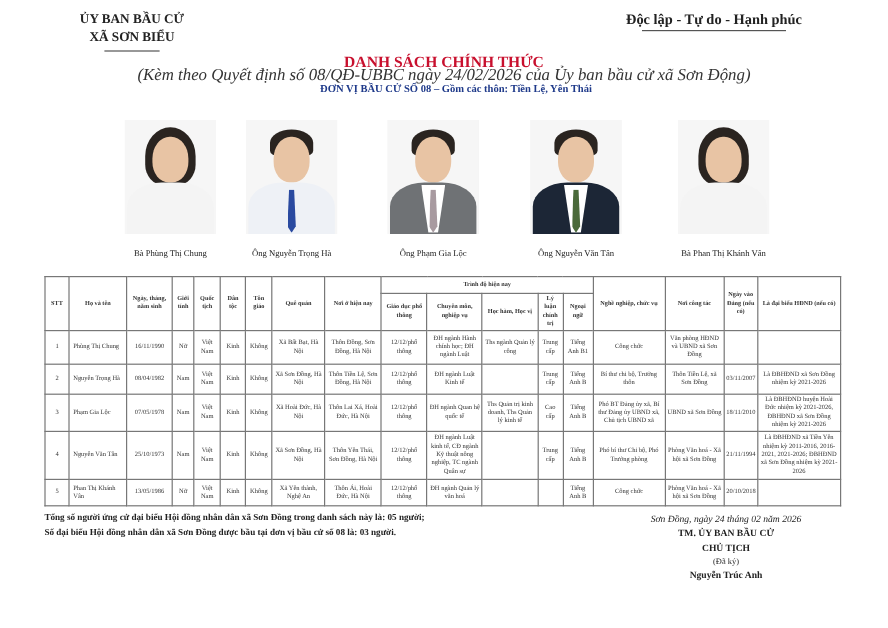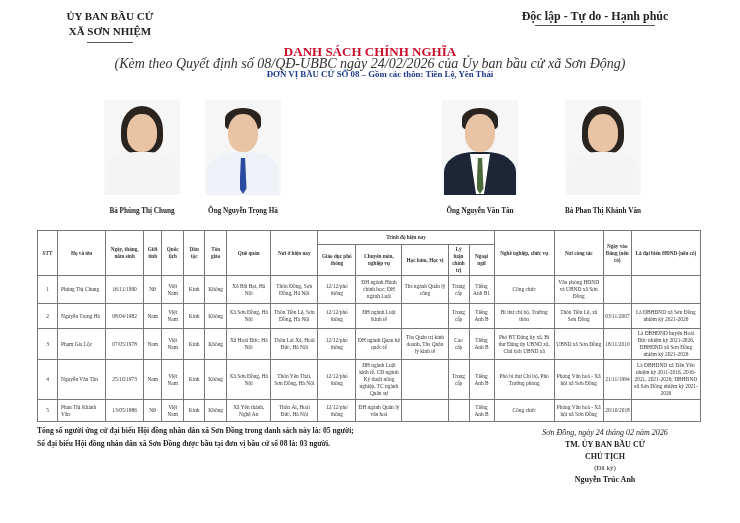--- a/index.html
+++ b/index.html
@@ -22,21 +22,21 @@
   .photos { position: absolute; top: 100px; left: 0; width: 740px; height: 120px; }
   .cand { position: absolute; top: 0; width: 110px; text-align: center; }
   .photo { width: 76px; height: 95px; margin: 0 auto; position: relative; overflow: hidden; background: #f2f2f2; }
   .photo .bg { position: absolute; inset: 0; background: #f6f6f6; }
   .photo .head { position: absolute; left: 50%; top: 14px; width: 30px; height: 38px; margin-left: -15px; border-radius: 48% 48% 45% 45%; background: #e8c4a4; }
   .photo .hair { position: absolute; left: 50%; top: 8px; width: 36px; height: 22px; margin-left: -18px; border-radius: 50% 50% 20% 20%; background: #2a2420; }
   .photo .hair.female { top: 6px; height: 48px; width: 42px; margin-left: -21px; border-radius: 50% 50% 35% 35%; }
   .photo .body { position: absolute; left: 50%; top: 52px; width: 72px; height: 50px; margin-left: -36px; border-radius: 40% 40% 0 0; }
   .photo .shirt { position: absolute; left: 50%; top: 54px; width: 20px; height: 40px; margin-left: -10px; background: #ffffff; clip-path: polygon(0 0, 100% 0, 70% 100%, 30% 100%); }
   .photo .tie { position: absolute; left: 50%; top: 58px; width: 7px; height: 36px; margin-left: -3.5px; clip-path: polygon(20% 0, 80% 0, 100% 85%, 50% 100%, 0 85%); }
-  .cand-name { font-weight: bold; font-size: 7.2px; line-height: 10px; margin-top: 11px; color: #222; }
+  .cand-name { font-weight: normal; font-size: 7.2px; line-height: 10px; margin-top: 11px; color: #222; }
 
   table.list { position: absolute; left: 37px; top: 230px; width: 664px; border-collapse: collapse; table-layout: fixed; font-size: 5.4px; line-height: 7px; color: #333; border: 1.5px solid #555; }
   table.list th, table.list td { border: 0.6px solid #777; text-align: center; vertical-align: middle; padding: 1px 1.5px; overflow: hidden; }
   table.list th { font-weight: bold; font-size: 5.2px; color: #333; }
   table.list td.name { text-align: left; padding-left: 3px; }
   tr.hdr1 { height: 14px; }
   tr.hdr2 { height: 23px; }
   tr.r1 { height: 28px; } tr.r2 { height: 25px; } tr.r3 { height: 30px; } tr.r4 { height: 40px; } tr.r5 { height: 22px; }
 
   .footer-left { position: absolute; left: 37px; top: 424px; font-weight: bold; font-size: 7.6px; line-height: 13px; color: #222; }
@@ -44,31 +44,31 @@
   .footer-right .date { font-style: italic; font-size: 8px; line-height: 12px; }
   .footer-right .org, .footer-right .role { font-weight: bold; font-size: 8px; line-height: 12px; }
   .footer-right .signed { font-size: 7px; line-height: 11px; }
   .footer-right .signer { font-weight: bold; font-size: 8px; line-height: 12px; }
 </style>
 </head>
 <body>
 
 <div class="left-header">
   <div>ỦY BAN BẦU CỬ</div>
-  <div>XÃ SƠN NHIỆM</div>
+  <div>XÃ SƠN BIỂU</div>
   <div class="rule"></div>
 </div>
 
 <div class="right-header">
   <div class="l2">Độc lập - Tự do - Hạnh phúc</div>
   <div class="rule"></div>
 </div>
 
 <div class="title-block">
-  <div class="title-main">DANH SÁCH CHÍNH NGHĨA</div>
+  <div class="title-main">DANH SÁCH CHÍNH THỨC</div>
   <div class="title-note">(Kèm theo Quyết định số 08/QĐ-UBBC ngày 24/02/2026 của Ủy ban bầu cử xã Sơn Động)</div>
   <div class="title-unit">ĐƠN VỊ BẦU CỬ SỐ 08  –  Gồm các thôn: Tiền Lệ, Yên Thái</div>
 </div>
 
 <div class="photos">
   <div class="cand" style="left:87px">
     <div class="photo">
       <div class="bg"></div>
         <div class="hair female"></div>
         <div class="head"></div>
@@ -78,20 +78,31 @@
   </div>
   <div class="cand" style="left:188px">
     <div class="photo">
       <div class="bg"></div>
         <div class="hair"></div>
         <div class="head"></div>
       <div class="body" style="background:#eef1f6"></div>
       <div class="tie" style="background:#2a4aa0"></div>
     </div>
     <div class="cand-name">Ông Nguyễn Trọng Hà</div>
+  </div>
+  <div class="cand" style="left:306px">
+    <div class="photo">
+      <div class="bg"></div>
+        <div class="hair"></div>
+        <div class="head"></div>
+      <div class="body" style="background:#6f7275"></div>
+      <div class="shirt"></div>
+      <div class="tie" style="background:#a89aa0"></div>
+    </div>
+    <div class="cand-name">Ông Phạm Gia Lộc</div>
   </div>
   <div class="cand" style="left:425px">
     <div class="photo">
       <div class="bg"></div>
         <div class="hair"></div>
         <div class="head"></div>
       <div class="body" style="background:#1c2636"></div>
       <div class="shirt"></div>
       <div class="tie" style="background:#4a6a3a"></div>
     </div>

